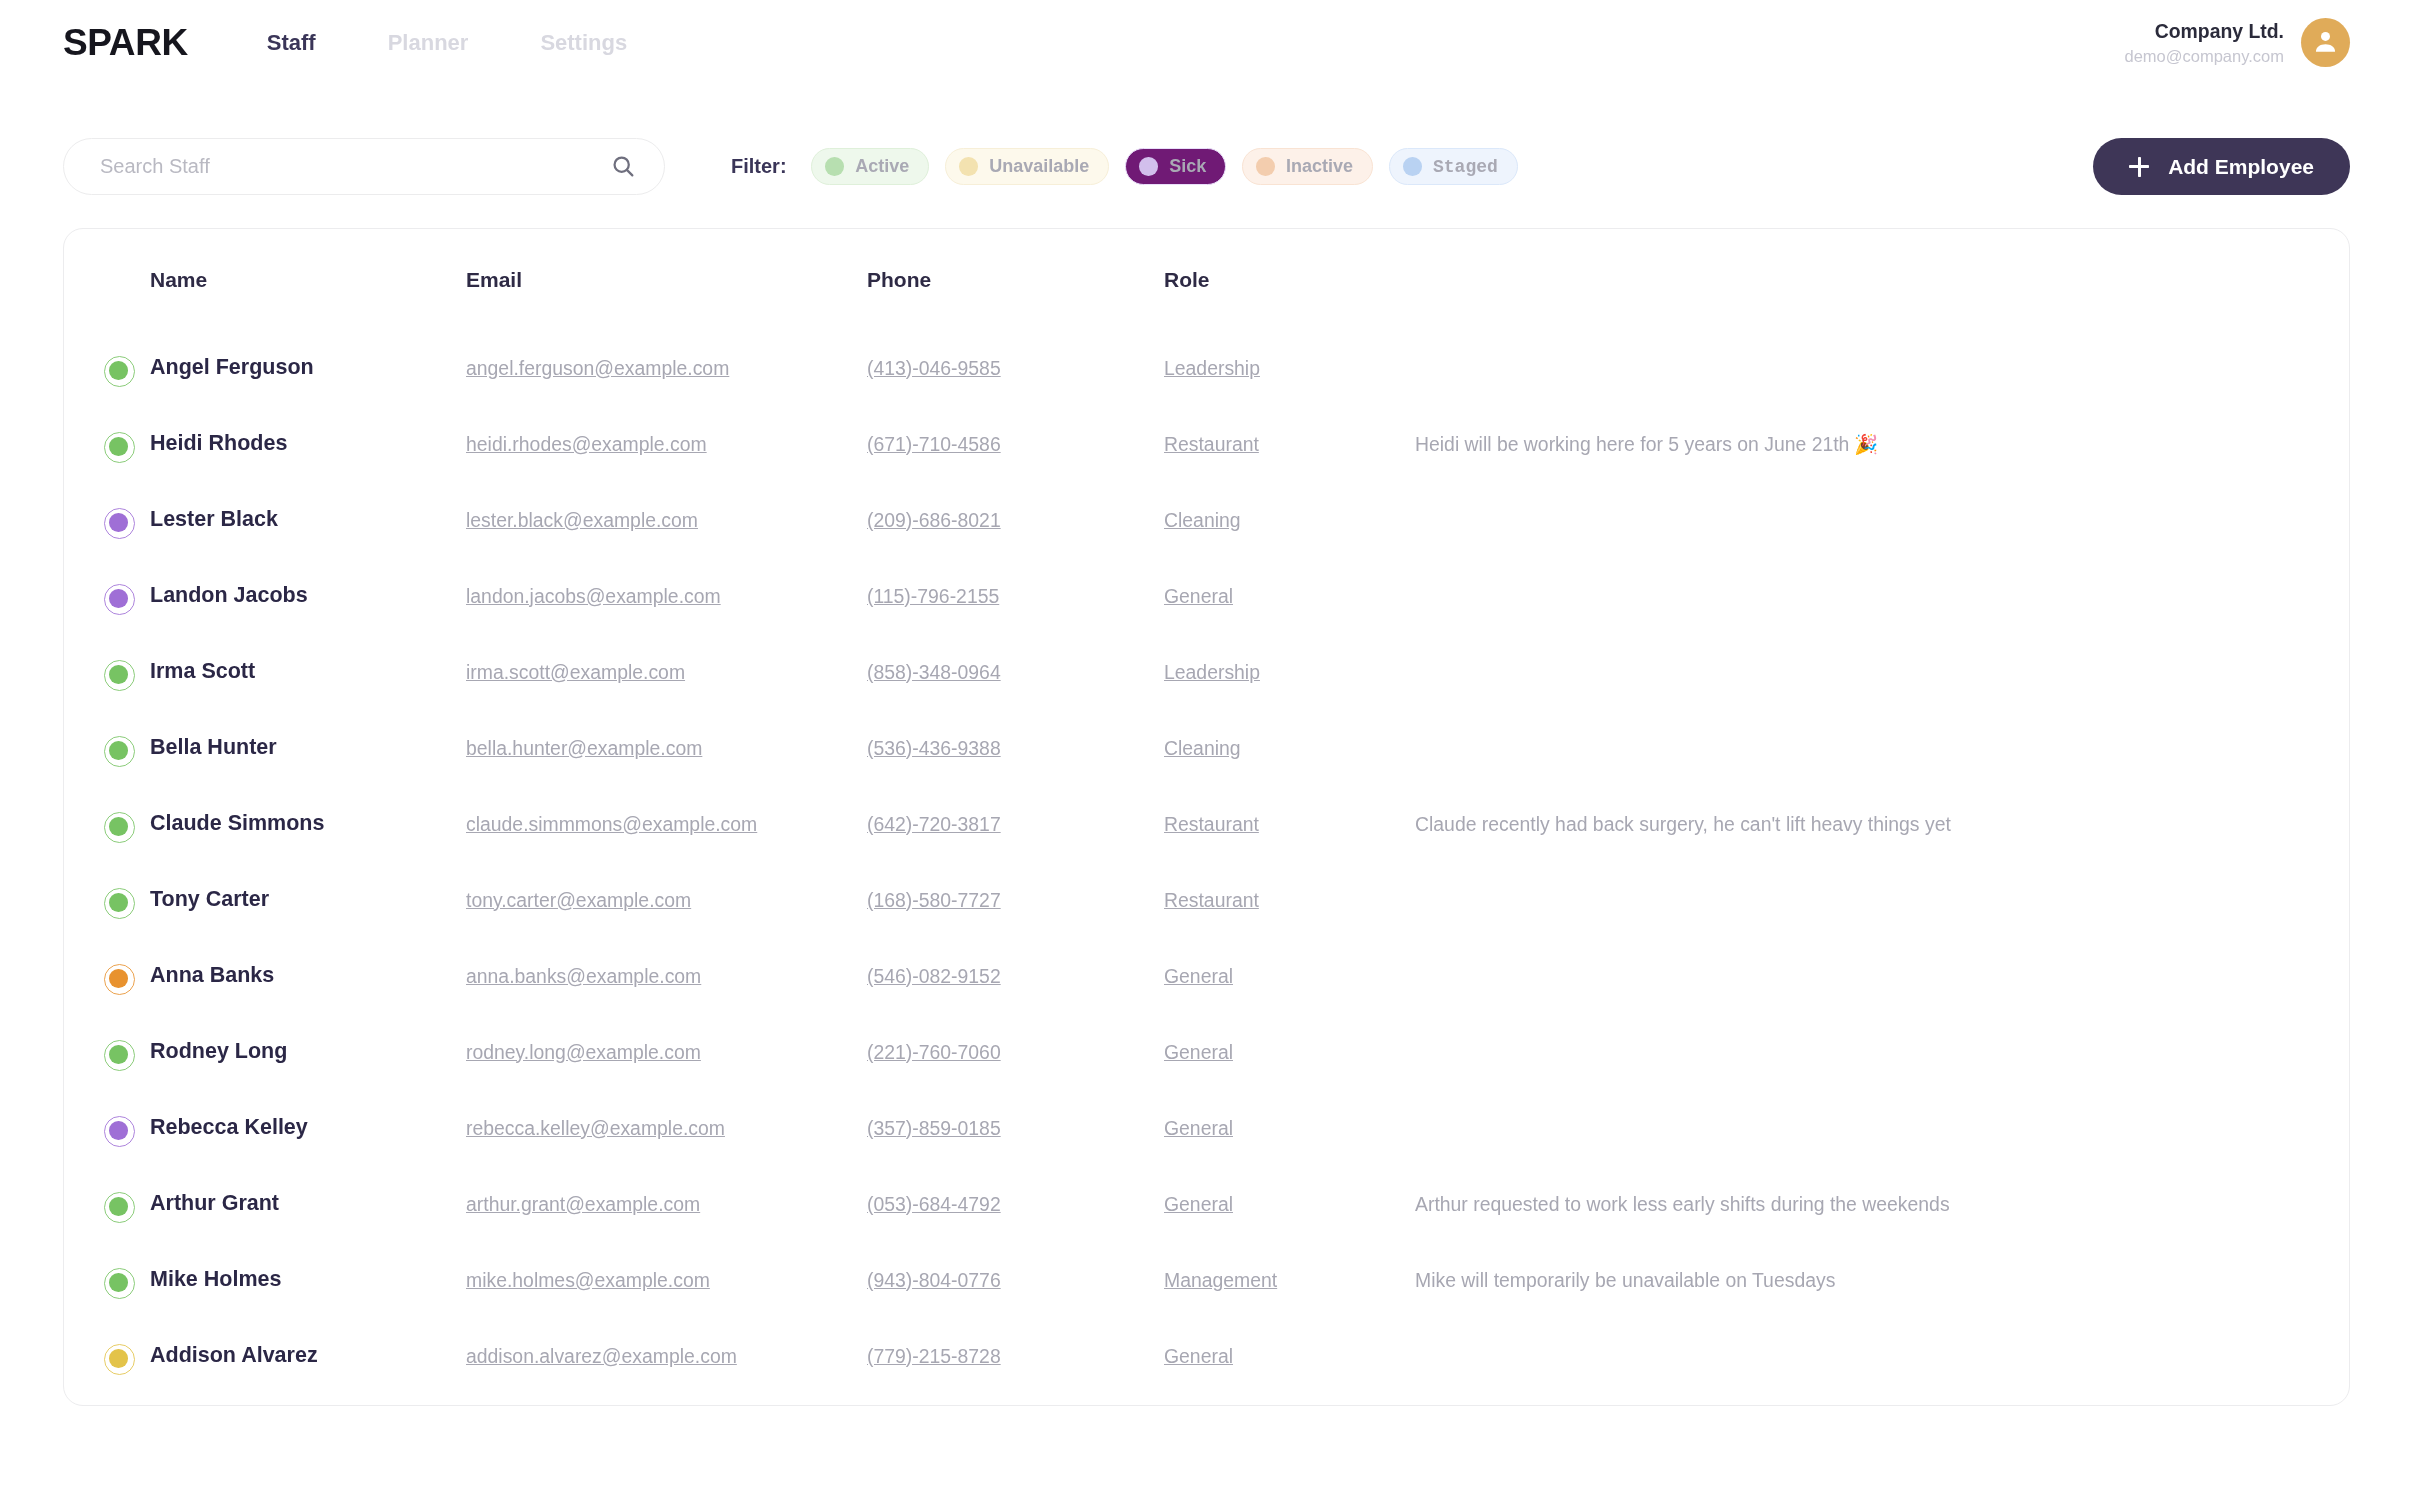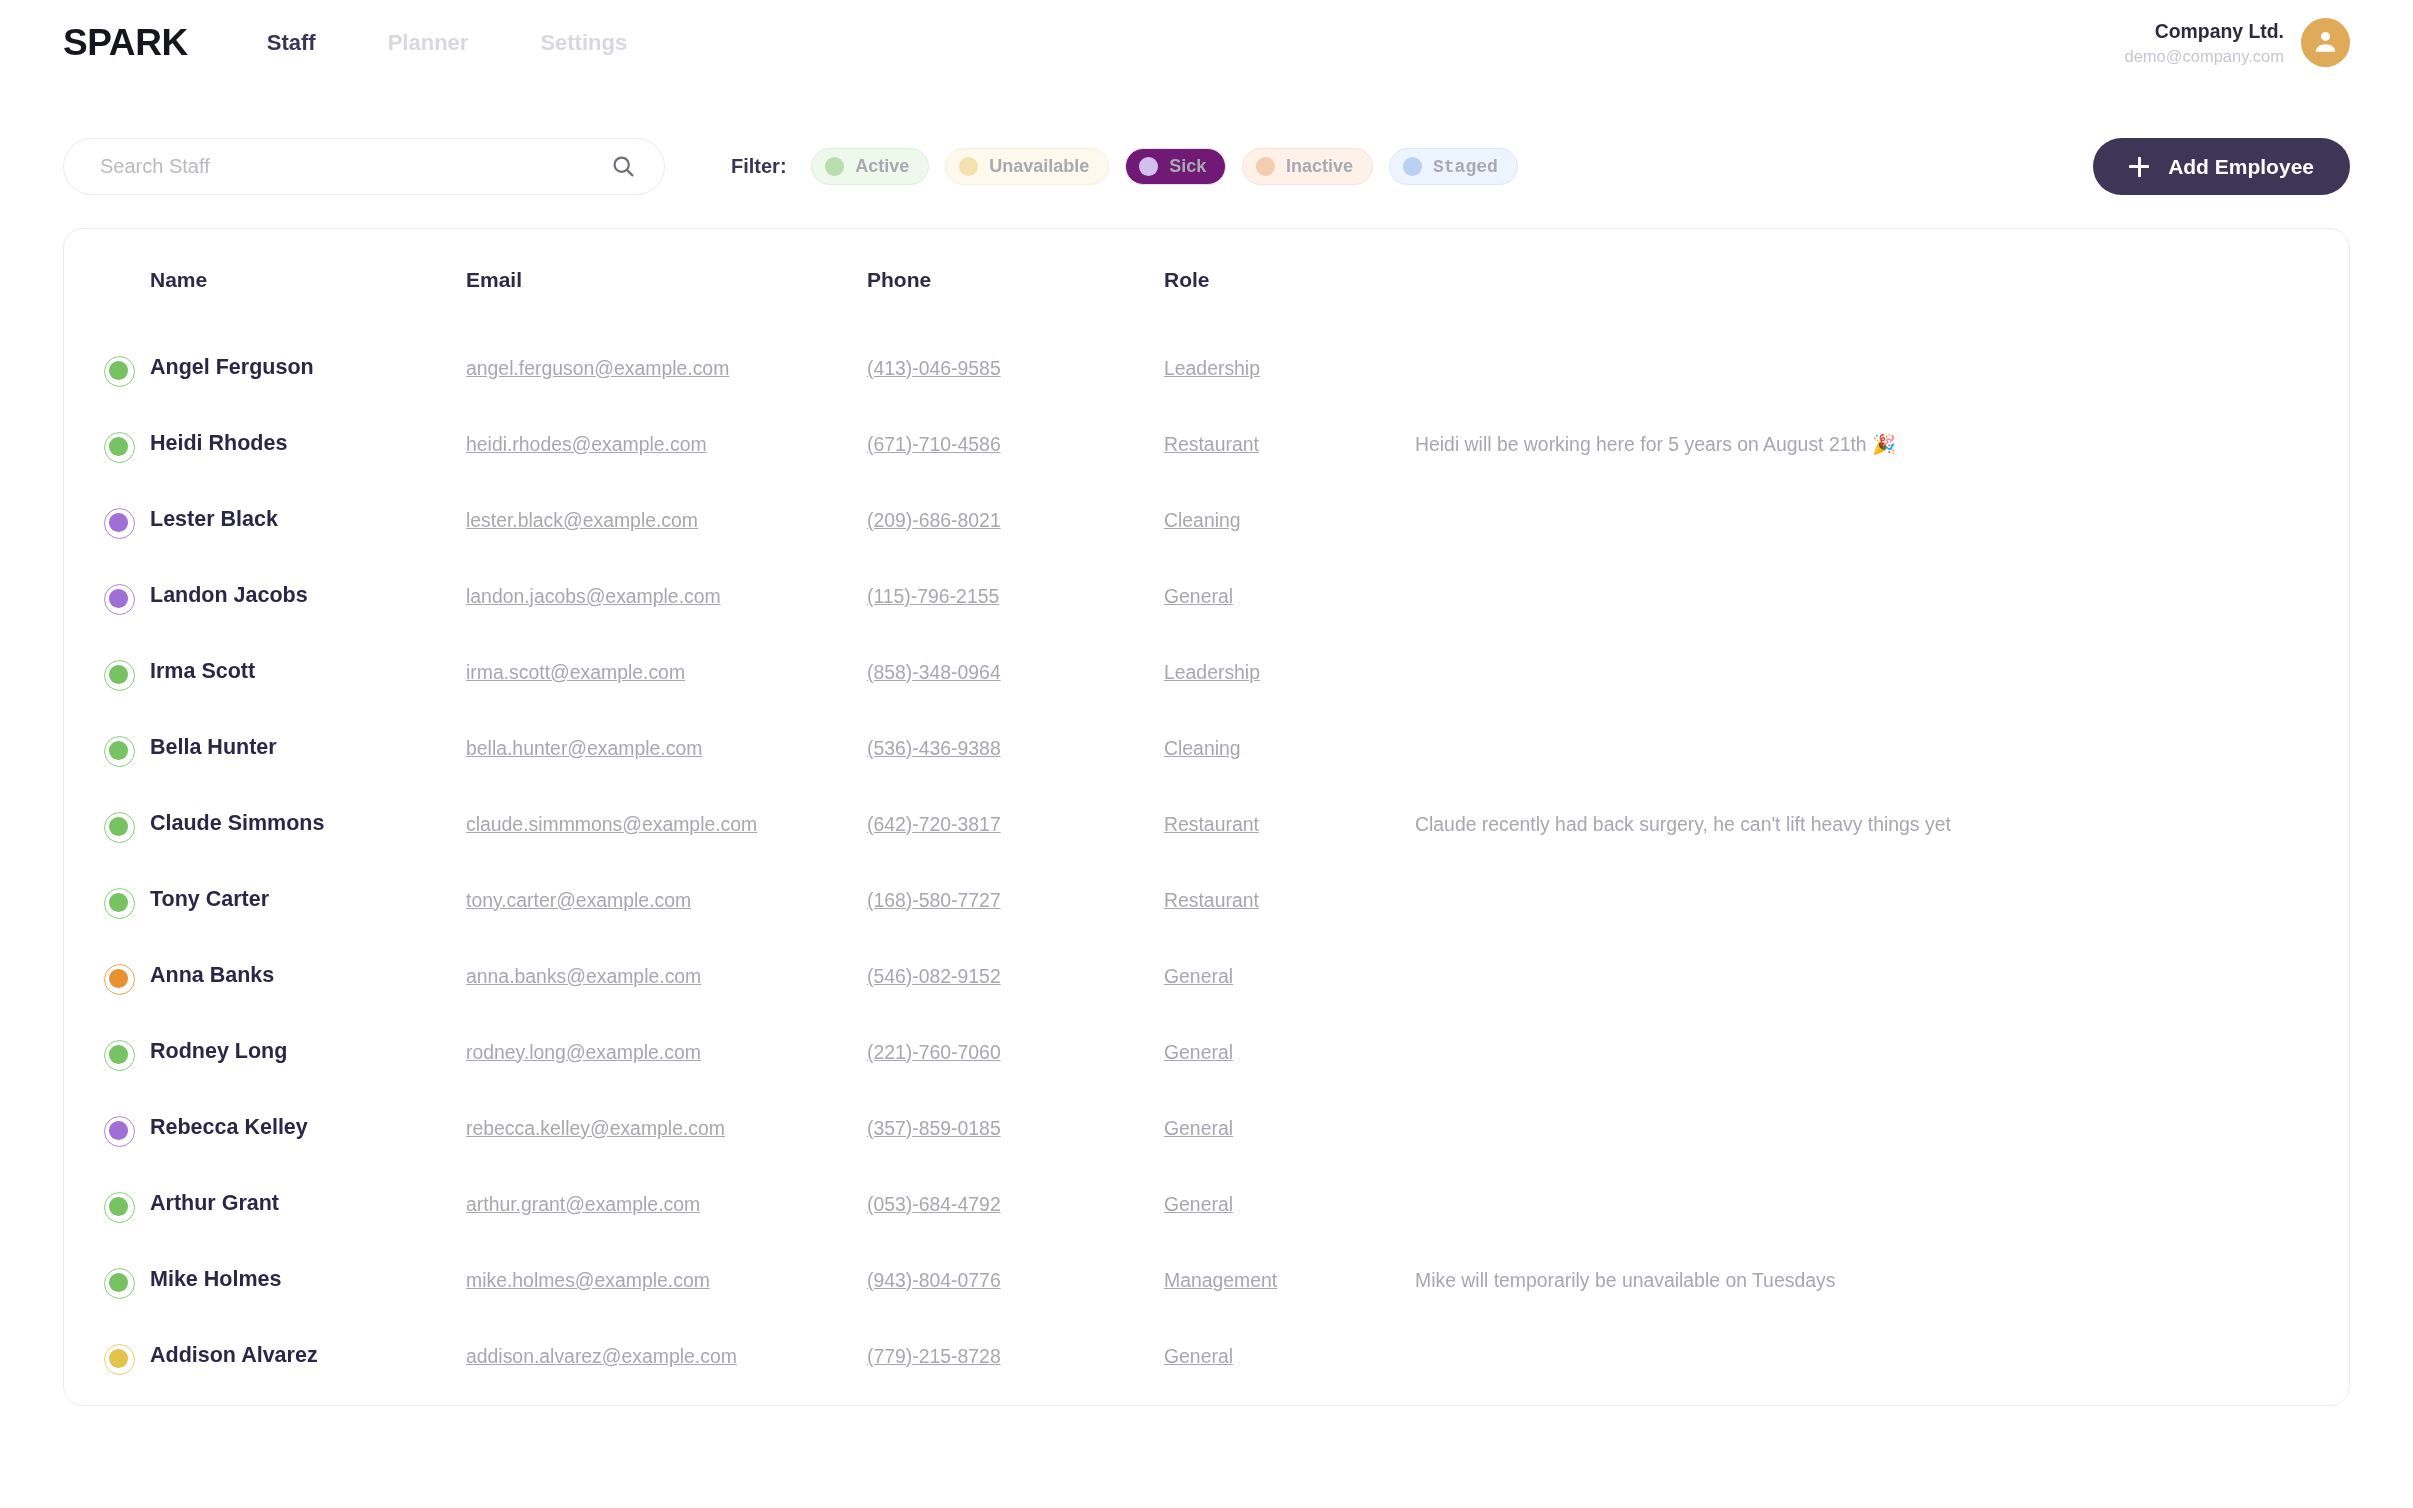--- a/index.html
+++ b/index.html
@@ -337,21 +337,21 @@
           <div class="c-notes notes-text"></div>
         </div>
         <div class="trow">
           <div class="cell-status">
             <span class="status-dot" style="background: rgb(119, 195, 99); color: rgb(119, 195, 99);"></span>
           </div>
           <div class="c-name name-text">Heidi Rhodes</div>
           <div class="c-email sub-text">heidi.rhodes@example.com</div>
           <div class="c-phone sub-text">(671)-710-4586</div>
           <div class="c-role sub-text">Restaurant</div>
-          <div class="c-notes notes-text">Heidi will be working here for 5 years on August 21th 🎉</div>
+          <div class="c-notes notes-text">Heidi will be working here for 5 years on June 21th 🎉</div>
         </div>
         <div class="trow">
           <div class="cell-status">
             <span class="status-dot" style="background: rgb(159, 111, 214); color: rgb(159, 111, 214);"></span>
           </div>
           <div class="c-name name-text">Lester Black</div>
           <div class="c-email sub-text">lester.black@example.com</div>
           <div class="c-phone sub-text">(209)-686-8021</div>
           <div class="c-role sub-text">Cleaning</div>
           <div class="c-notes notes-text"></div>
@@ -437,20 +437,21 @@
           <div class="c-notes notes-text"></div>
         </div>
         <div class="trow">
           <div class="cell-status">
             <span class="status-dot" style="background: rgb(119, 195, 99); color: rgb(119, 195, 99);"></span>
           </div>
           <div class="c-name name-text">Arthur Grant</div>
           <div class="c-email sub-text">arthur.grant@example.com</div>
           <div class="c-phone sub-text">(053)-684-4792</div>
           <div class="c-role sub-text">General</div>
+          <div class="c-notes notes-text">Arthur requested to work less early shifts during the weekends</div>
         </div>
         <div class="trow">
           <div class="cell-status">
             <span class="status-dot" style="background: rgb(119, 195, 99); color: rgb(119, 195, 99);"></span>
           </div>
           <div class="c-name name-text">Mike Holmes</div>
           <div class="c-email sub-text">mike.holmes@example.com</div>
           <div class="c-phone sub-text">(943)-804-0776</div>
           <div class="c-role sub-text">Management</div>
           <div class="c-notes notes-text">Mike will temporarily be unavailable on Tuesdays</div>

